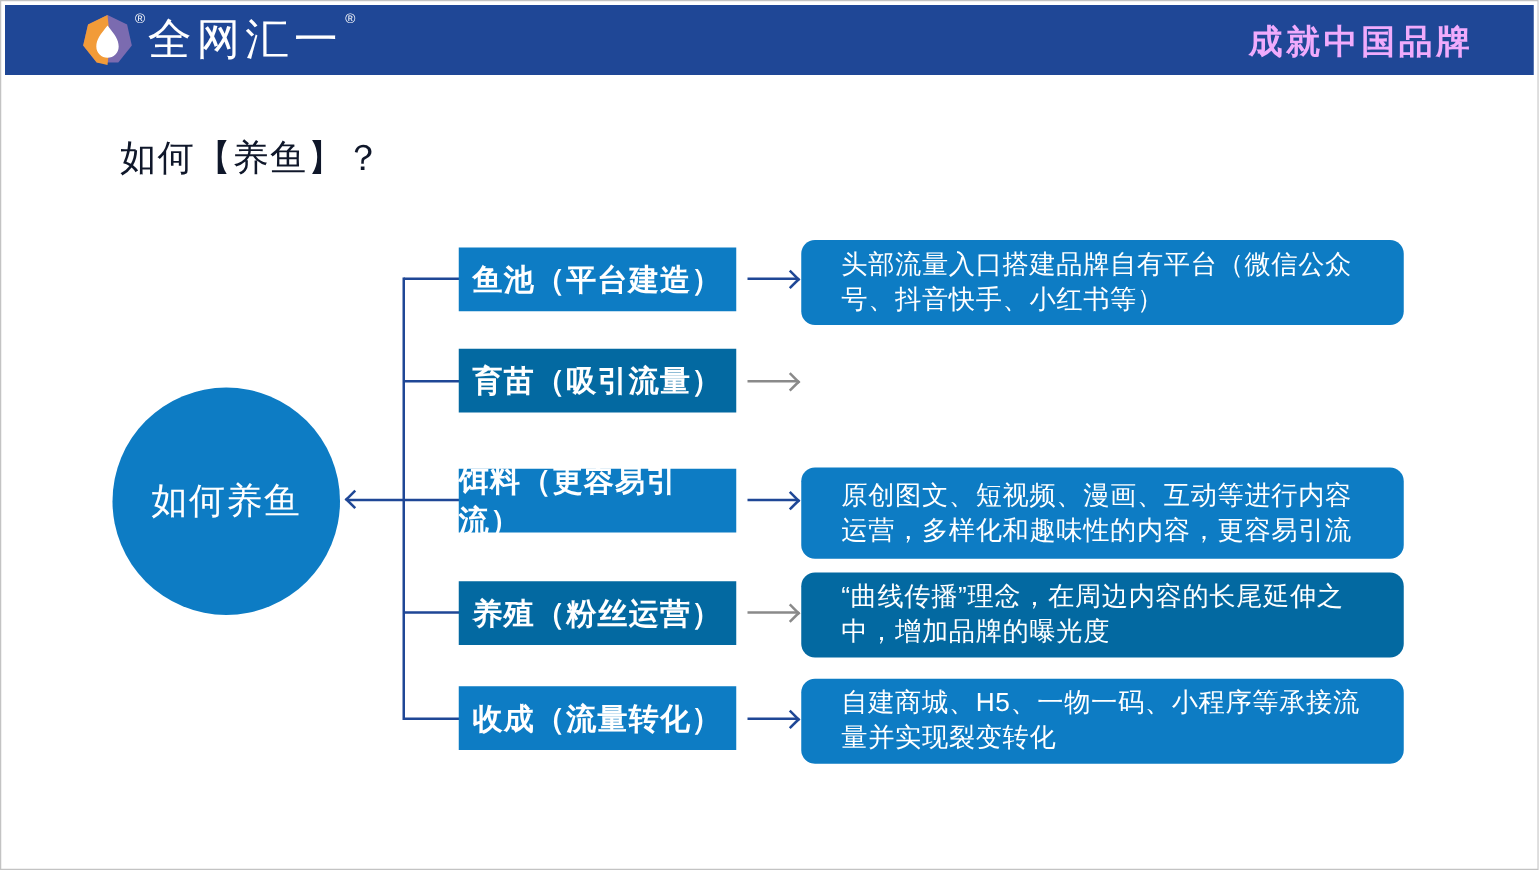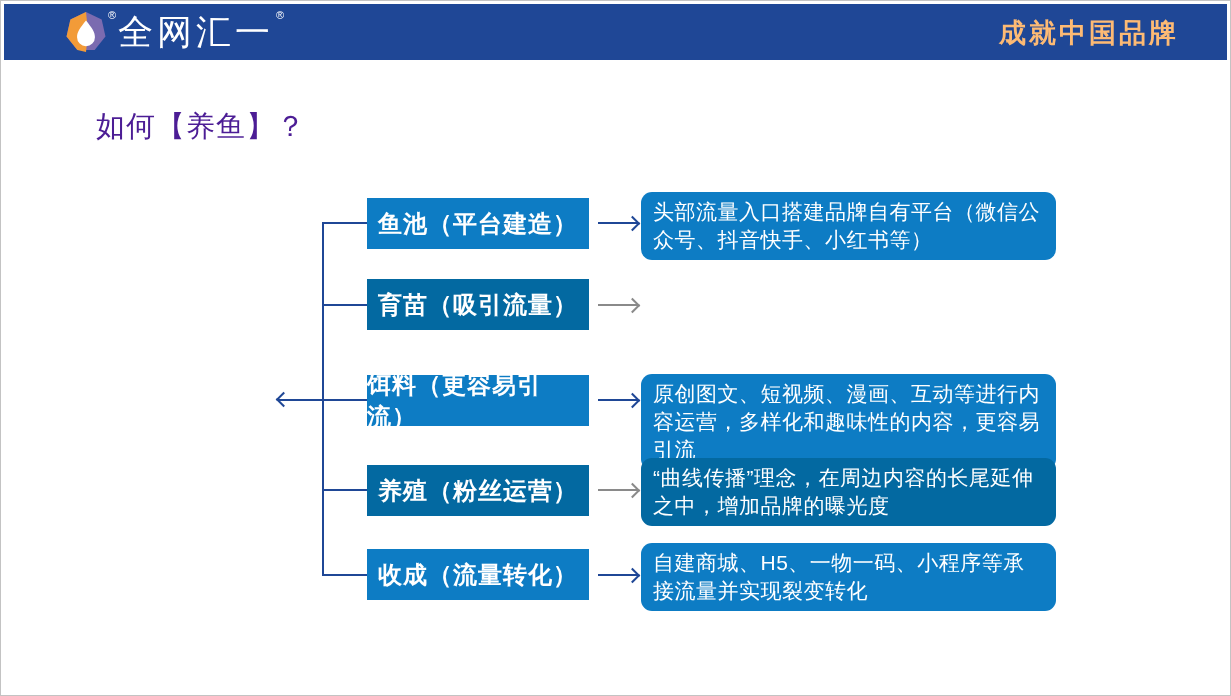--- a/index.html
+++ b/index.html
@@ -20,26 +20,26 @@
   .brand{
     display:flex;align-items:flex-start;margin-left:62px;color:#fff;
   }
   .brand .logo{width:40px;height:40px;margin-top:6px;}
   .brand .reg{font-size:11px;line-height:11px;margin:4px 2px 0 2px;color:#fff;}
   .brand .name{
     font-size:35px;font-weight:normal;letter-spacing:4px;line-height:52px;color:#fff;
   }
   .slogan{
     position:absolute;right:48px;top:0;height:56px;line-height:58px;
-    color:#fdba74;font-size:27px;font-weight:bold;letter-spacing:3px;
+    color:#f0abfc;font-size:27px;font-weight:bold;letter-spacing:3px;
   }
   
   .page-title{
     position:absolute;left:95px;top:106px;
-    font-size:29px;color:#4c1d95;font-weight:500;letter-spacing:1px;
+    font-size:29px;color:#0f172a;font-weight:500;letter-spacing:1px;
   }
   
   .circle{
     position:absolute;left:89px;top:309px;width:182px;height:182px;
     border-radius:50%;background:#0d7cc4;color:#fff;
     display:flex;align-items:center;justify-content:center;
     font-size:29px;letter-spacing:1px;
   }
   
   .trunk{position:absolute;left:321px;top:221px;width:2px;height:354px;background:#1f4796;}
@@ -76,24 +76,24 @@
   }
   .arrow.navy{background:#1f4796;border-color:#1f4796;color:#1f4796;}
   .arrow.gray{background:#8a8a8a;border-color:#8a8a8a;color:#8a8a8a;}
   .arrow.a1{top:221px;}
   .arrow.a2{top:303px;}
   .arrow.a3{top:398px;}
   .arrow.a4{top:488px;}
   .arrow.a5{top:573px;}
   
   .desc-box{
-    position:absolute;left:640px;width:415px;border-radius:11px;
+    position:absolute;left:640px;width:482px;border-radius:11px;
     display:flex;align-items:center;
     color:#fff;font-size:21px;line-height:1.33;letter-spacing:0.5px;
-    padding:6px 12px;box-sizing:border-box;
+    padding:6px 32px;box-sizing:border-box;
   }
   .desc-box.d1{top:191px;min-height:63px;}
   .desc-box.d2{top:272px;min-height:65px;}
   .desc-box.d3{top:362px;min-height:73px;margin-top:11px;}
   .desc-box.d4{top:457px;min-height:64px;align-items:center;}
   .desc-box.d5{top:542px;min-height:66px;}
 </style>
 </head>
 <body>
 
@@ -108,20 +108,21 @@
       </svg>
       <span class="reg">®</span>
       <span class="name">全网汇一</span>
       <span class="reg">®</span>
     </div>
     <div class="slogan">成就中国品牌</div>
   </div>
 
   <div class="page-title">如何【养鱼】？</div>
 
+  <div class="circle">如何养鱼</div>
 
   <div class="trunk"></div>
   <div class="branch b1"></div>
   <div class="branch b2"></div>
   <div class="branch b3"></div>
   <div class="branch b4"></div>
   <div class="branch b5"></div>
 
   <div class="label-box tone-blue r1">
     <span>鱼池（平台建造）</span>

